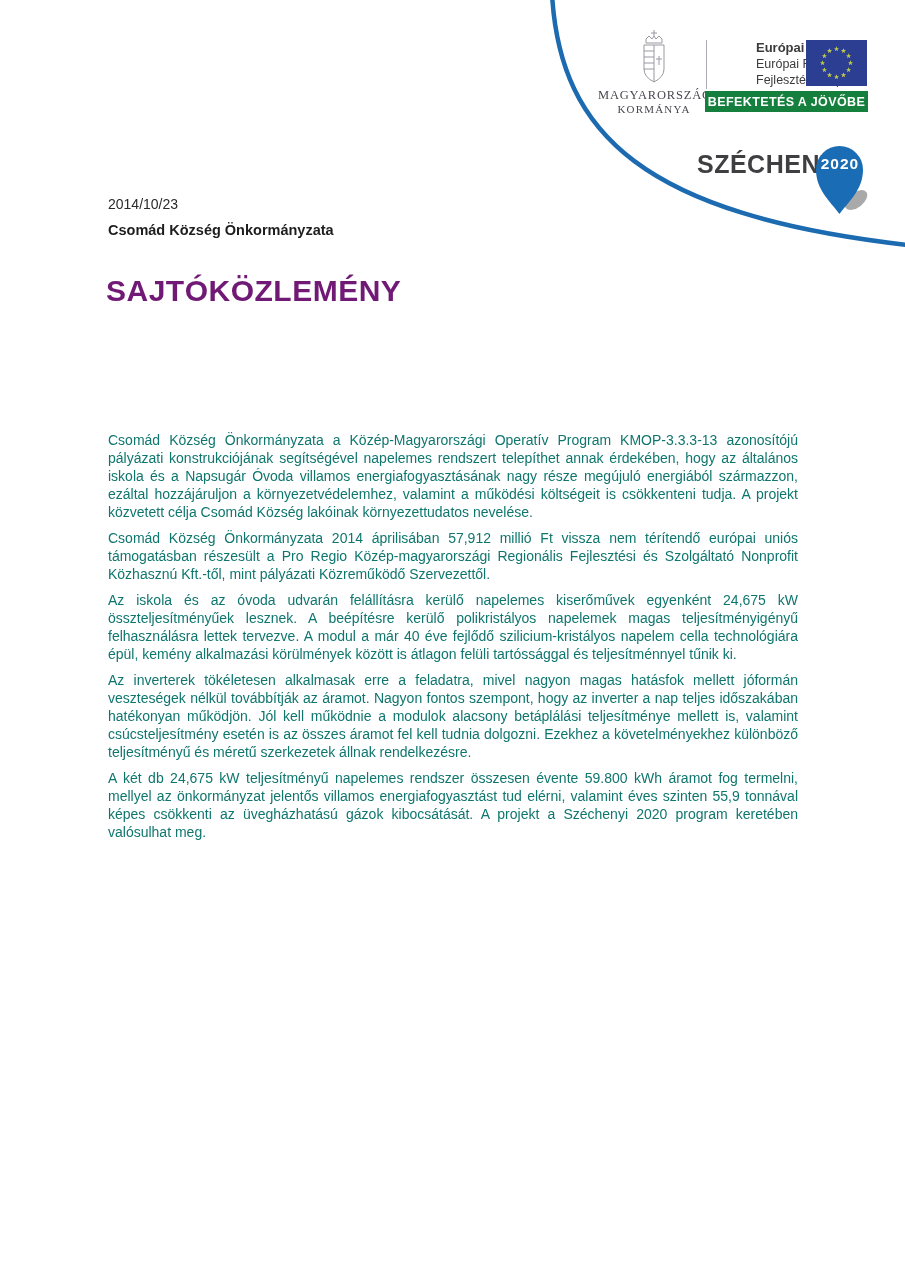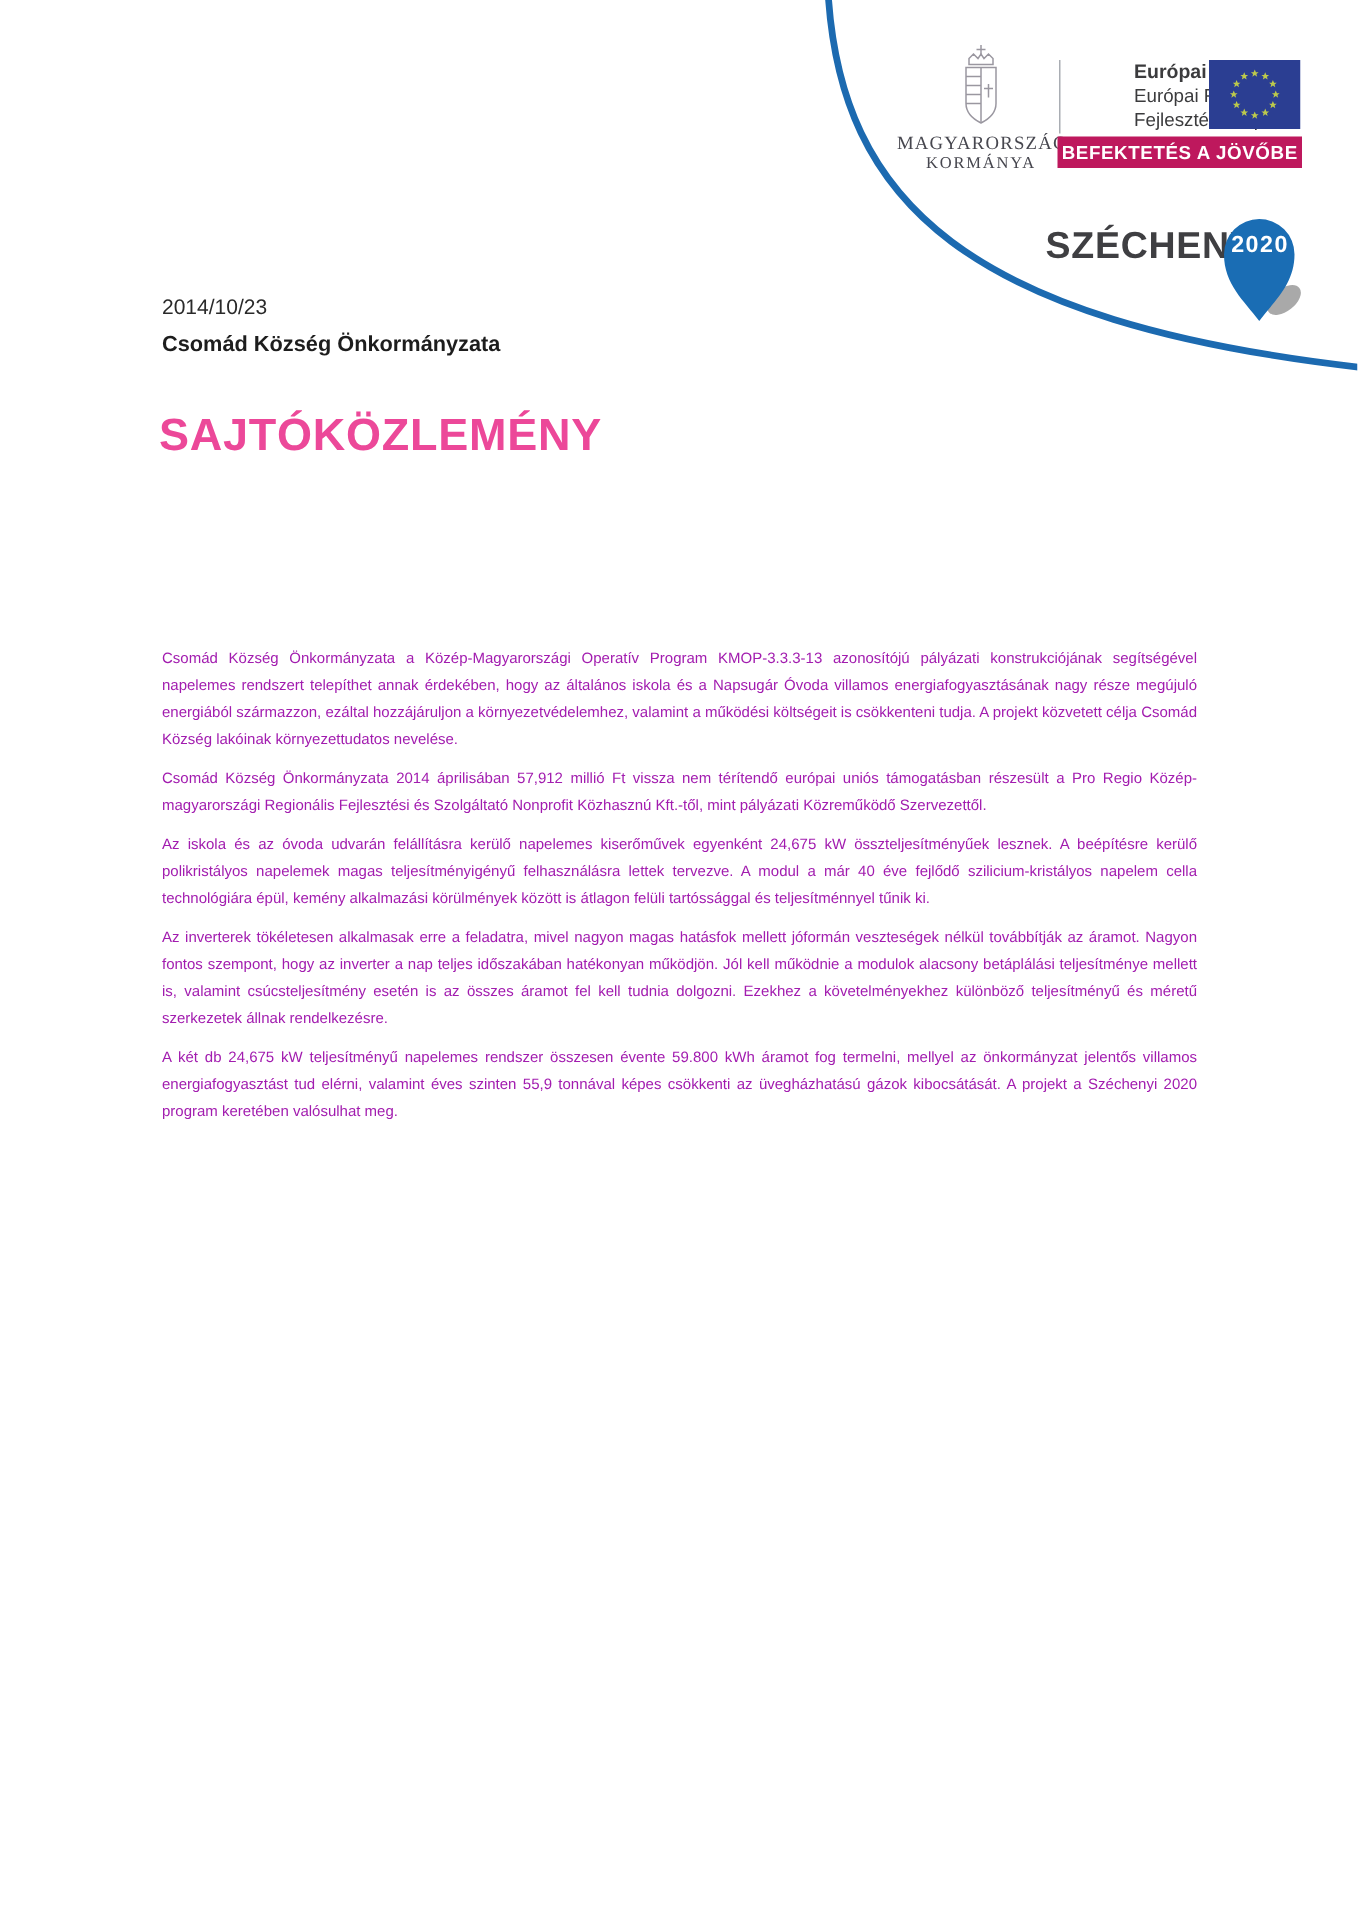--- a/index.html
+++ b/index.html
@@ -32,21 +32,21 @@
   .eu-divider { left: 706px; top: 40px; width: 1px; height: 49px; background: #a9adb3; }
 
   .eu-text { left: 714px; top: 40px; line-height: 16px; color: #3b3b3d; margin-left: 42px; }
   .eu-text .t1 { font-size: 13px; font-weight: bold; }
   .eu-text .t2 { font-size: 12.5px; }
 
   .eu-flag { left: 806px; top: 40px; }
 
   .eu-banner {
     left: 705px; top: 91px; width: 163px; height: 21px;
-    background: #be185d; color: #ffffff;
+    background: #15803d; color: #ffffff;
     font-size: 12.5px; font-weight: bold; letter-spacing: 0.4px;
     display: flex; align-items: center; justify-content: center;
     white-space: nowrap;
   }
 
   .szechenyi-word {
     left: 697px; top: 150px;
     font-size: 25px; font-weight: bold; letter-spacing: 0.5px;
     color: #3f3f42; white-space: nowrap;
   }
@@ -55,34 +55,34 @@
     left: 813px; top: 155px; width: 54px; text-align: center;
     font-size: 15.5px; font-weight: bold; letter-spacing: 1px; color: #ffffff;
   }
 
   
   .doc-date { left: 108px; top: 196px; font-size: 14px; color: #2a2a2a; }
   .doc-org  { left: 108px; top: 222px; font-size: 14.5px; font-weight: bold; color: #1d1d1d; }
   .doc-title {
     left: 106px; top: 274px;
     font-size: 30px; font-weight: bold; letter-spacing: 0.5px;
-    color: #ec4899; white-space: nowrap;
+    color: #701a75; white-space: nowrap;
   }
   .doc-headline {
     left: 108px; top: 321px; width: 692px;
     font-size: 15px; font-weight: bold; color: #1d1d1d;
   }
   .doc-lead {
     left: 108px; top: 351px; width: 690px;
     font-size: 15px; font-weight: bold; line-height: 19px;
     color: #1d1d1d; text-align: justify;
   }
   .doc-paragraphs {
     left: 108px; top: 431px; width: 690px;
-    font-size: 10px; line-height: 18px; color: #a21caf;
+    font-size: 14px; line-height: 18px; color: #0f766e;
     text-align: justify;
   }
   .doc-paragraphs p { margin: 0 0 8px 0; }
 </style>
 </head>
 <body>
 
 <div class="page">
 
   <svg class="abs arc-svg" viewBox="0 0 905 270" xmlns="http://www.w3.org/2000/svg" aria-hidden="true">

